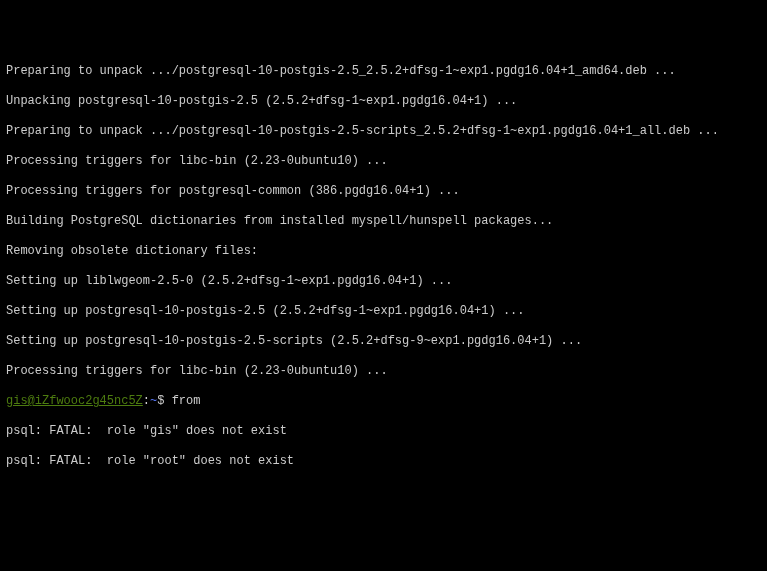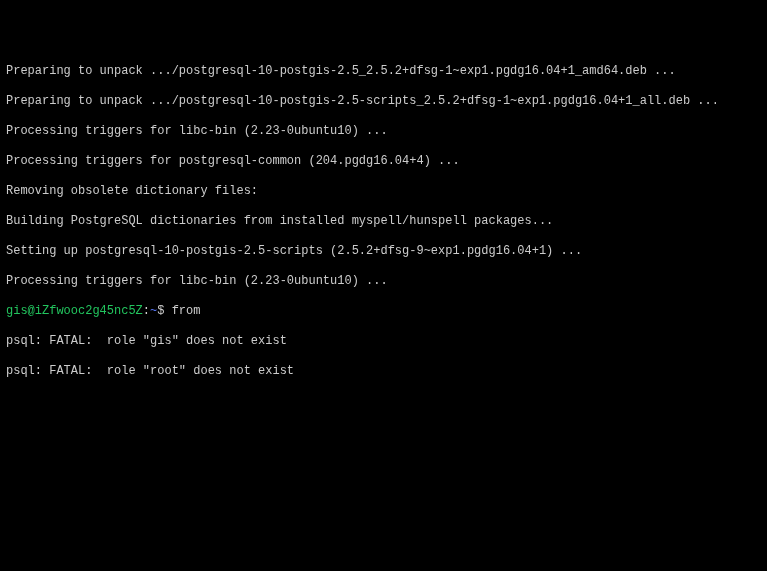--- a/index.html
+++ b/index.html
@@ -9,34 +9,37 @@
       font-family: "Courier New", Consolas, monospace;
       font-size: 12px;
       line-height: 1.25;
       padding: 4px 6px;
       width: 767px;
       height: 571px;
       overflow: hidden;
       white-space: pre;
     }
     .line { display: block; }
-    .prompt-user { color: #22c55e; }
+    .prompt-user { color: #4d7c0f; text-decoration: underline; }
     .prompt-path { color: #5c7cff; }
   </style>
 </head>
 <body>
 
 
 
 <div id="terminal"><span class="line">Preparing to unpack .../postgresql-10-postgis-2.5_2.5.2+dfsg-1~exp1.pgdg16.04+1_amd64.deb ...</span>
+<span class="line">Unpacking postgresql-10-postgis-2.5 (2.5.2+dfsg-1~exp1.pgdg16.04+1) ...</span>
 <span class="line">Preparing to unpack .../postgresql-10-postgis-2.5-scripts_2.5.2+dfsg-1~exp1.pgdg16.04+1_all.deb ...</span>
 <span class="line">Processing triggers for libc-bin (2.23-0ubuntu10) ...</span>
-<span class="line">Processing triggers for postgresql-common (204.pgdg16.04+4) ...</span>
+<span class="line">Processing triggers for postgresql-common (386.pgdg16.04+1) ...</span>
+<span class="line">Building PostgreSQL dictionaries from installed myspell/hunspell packages...</span>
 <span class="line">Removing obsolete dictionary files:</span>
-<span class="line">Building PostgreSQL dictionaries from installed myspell/hunspell packages...</span>
+<span class="line">Setting up liblwgeom-2.5-0 (2.5.2+dfsg-1~exp1.pgdg16.04+1) ...</span>
+<span class="line">Setting up postgresql-10-postgis-2.5 (2.5.2+dfsg-1~exp1.pgdg16.04+1) ...</span>
 <span class="line">Setting up postgresql-10-postgis-2.5-scripts (2.5.2+dfsg-9~exp1.pgdg16.04+1) ...</span>
 <span class="line">Processing triggers for libc-bin (2.23-0ubuntu10) ...</span>
 <span class="line"><span class="prompt-user">gis@iZfwooc2g45nc5Z</span><span>:</span><span class="prompt-path">~</span><span>$ </span><span>from</span></span>
 <span class="line">psql: FATAL:  role "gis" does not exist</span>
 <span class="line">psql: FATAL:  role "root" does not exist</span>
 
 
 
 
 

